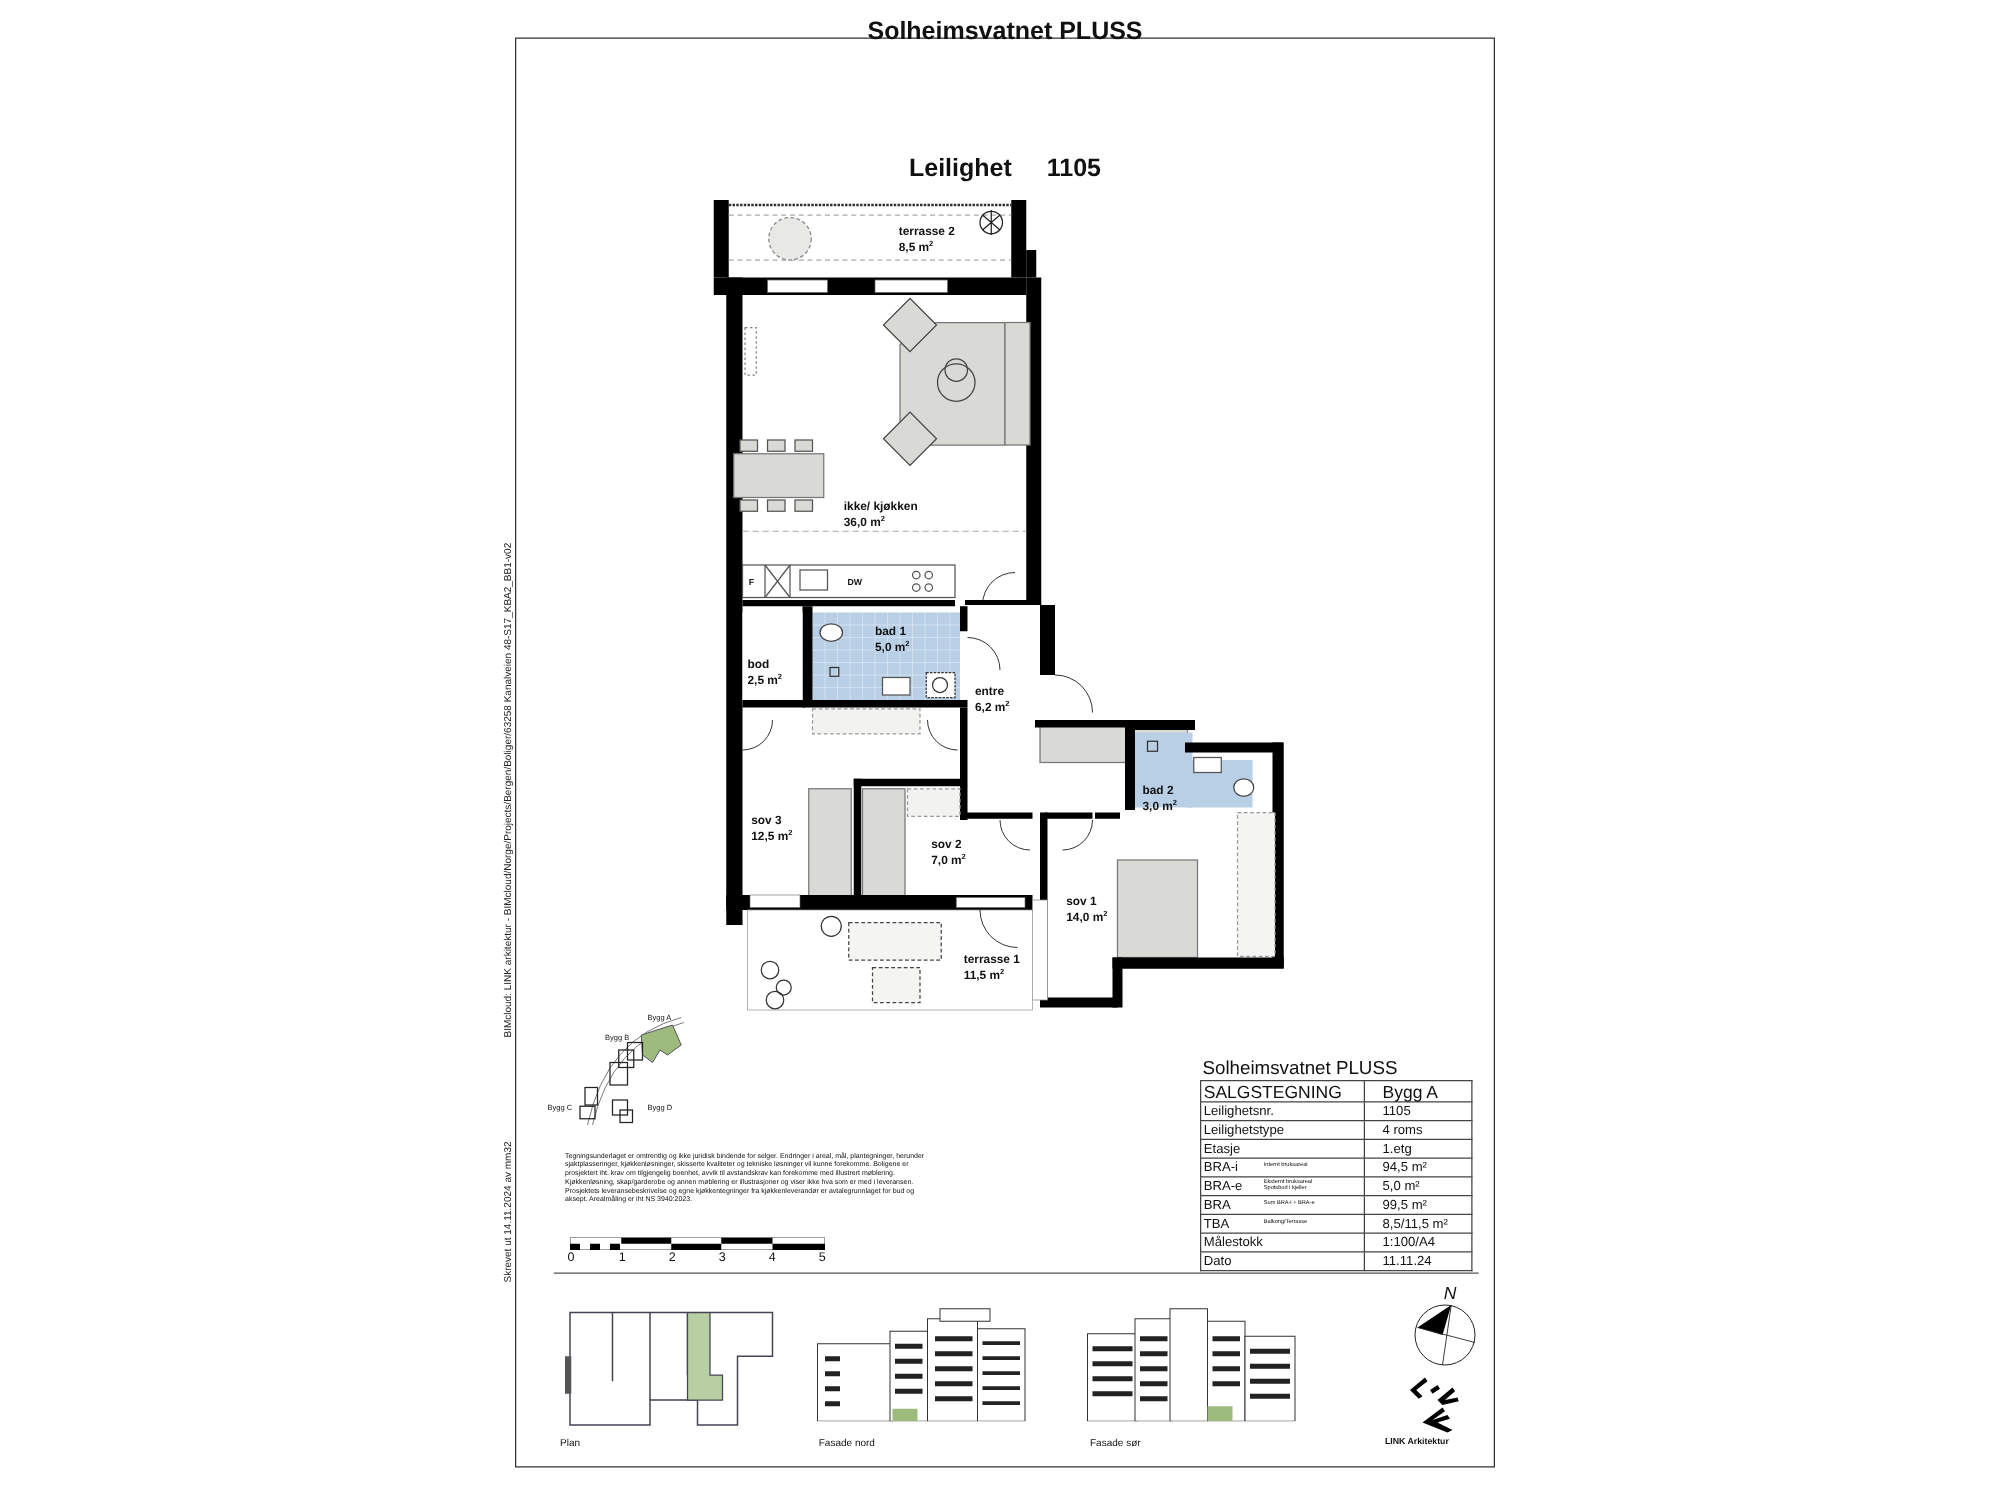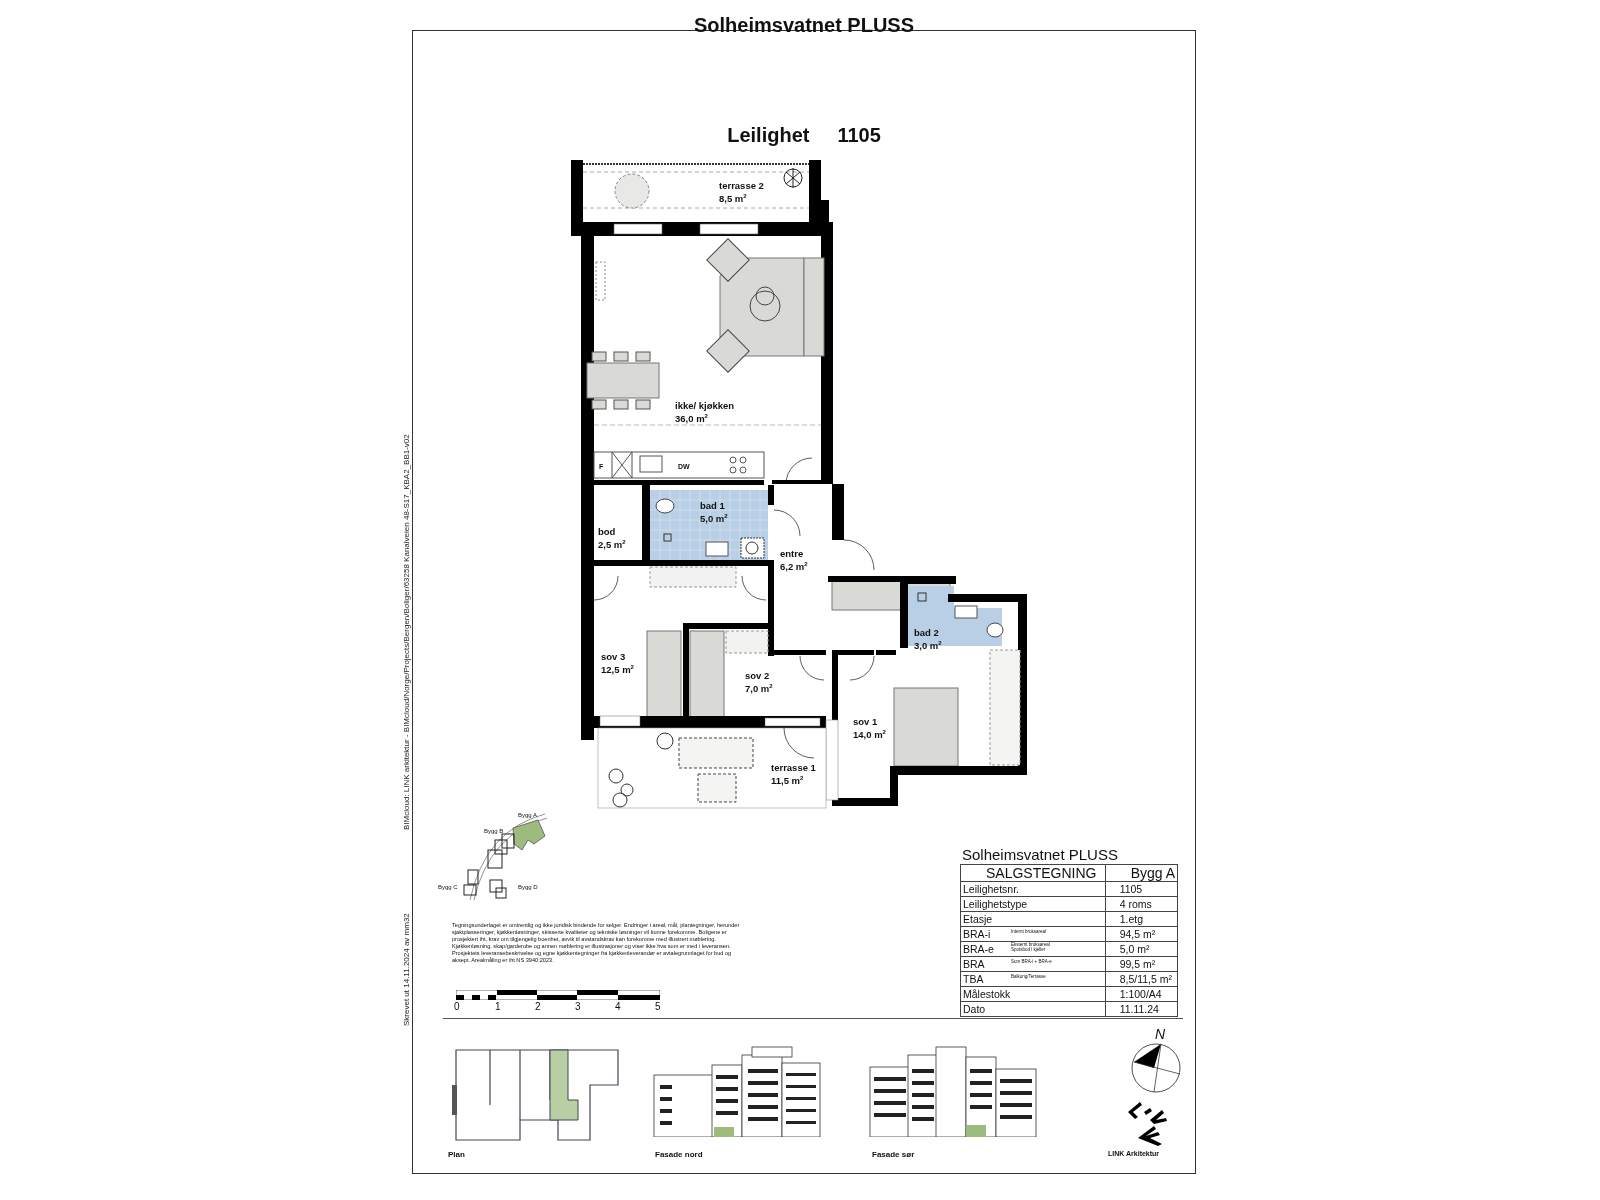--- a/index.html
+++ b/index.html
@@ -10,28 +10,28 @@
   .t2{top:52px;}
   .t2 span{margin:0 14px;}
   .vtext{position:absolute;font-size:8px;color:#222;white-space:nowrap;transform-origin:left top;transform:rotate(-90deg);}
   .room-label{position:absolute;font-size:9.5px;line-height:11px;color:#111;font-weight:bold;}
   .room-label sup{font-size:6px;}
   .tb-title{position:absolute;left:962px;top:846px;font-size:15px;}
   table.tb{position:absolute;left:960px;top:864px;width:218px;border-collapse:collapse;font-size:10.5px;}
   table.tb td{border:1px solid #444;padding:0 2px;height:14px;vertical-align:middle;white-space:nowrap;}
   table.tb td.k{width:126px;position:relative;border-right:1px solid #444;}
   table.tb td.v{padding-left:14px;}
-  table.tb tr.head td{font-size:14px;height:16px;padding-left:25px;}
+  table.tb tr.head td{font-size:14px;height:16px;}
   table.tb td small{position:absolute;left:50px;top:3px;font-size:4.5px;line-height:4.5px;}
   .disclaimer{position:absolute;left:452px;top:922px;width:290px;font-size:5.6px;line-height:7px;}
   .scale{position:absolute;left:456px;top:990px;width:204px;height:10px;}
   .scale-nums{position:absolute;left:452px;top:1001px;width:220px;height:12px;font-size:10px;}
   .scale-nums span{position:absolute;}
   .bottom-line{position:absolute;left:443px;top:1018px;width:740px;height:1px;background:#555;}
-  .caption{position:absolute;font-size:8px;font-weight:bold;}
+  .caption{position:absolute;font-size:8px;font-weight:normal;}
   .link-cap{position:absolute;left:1108px;top:1150px;font-size:7px;font-weight:bold;}
   .north{position:absolute;left:1155px;top:1026px;font-size:14px;font-style:italic;}
   .site-label{position:absolute;font-size:6px;}
 </style>
 </head>
 <body>
 
 <div class="sheet"></div>
 
 <div class="title t1" style="left:412px;width:784px;">Solheimsvatnet PLUSS</div>

